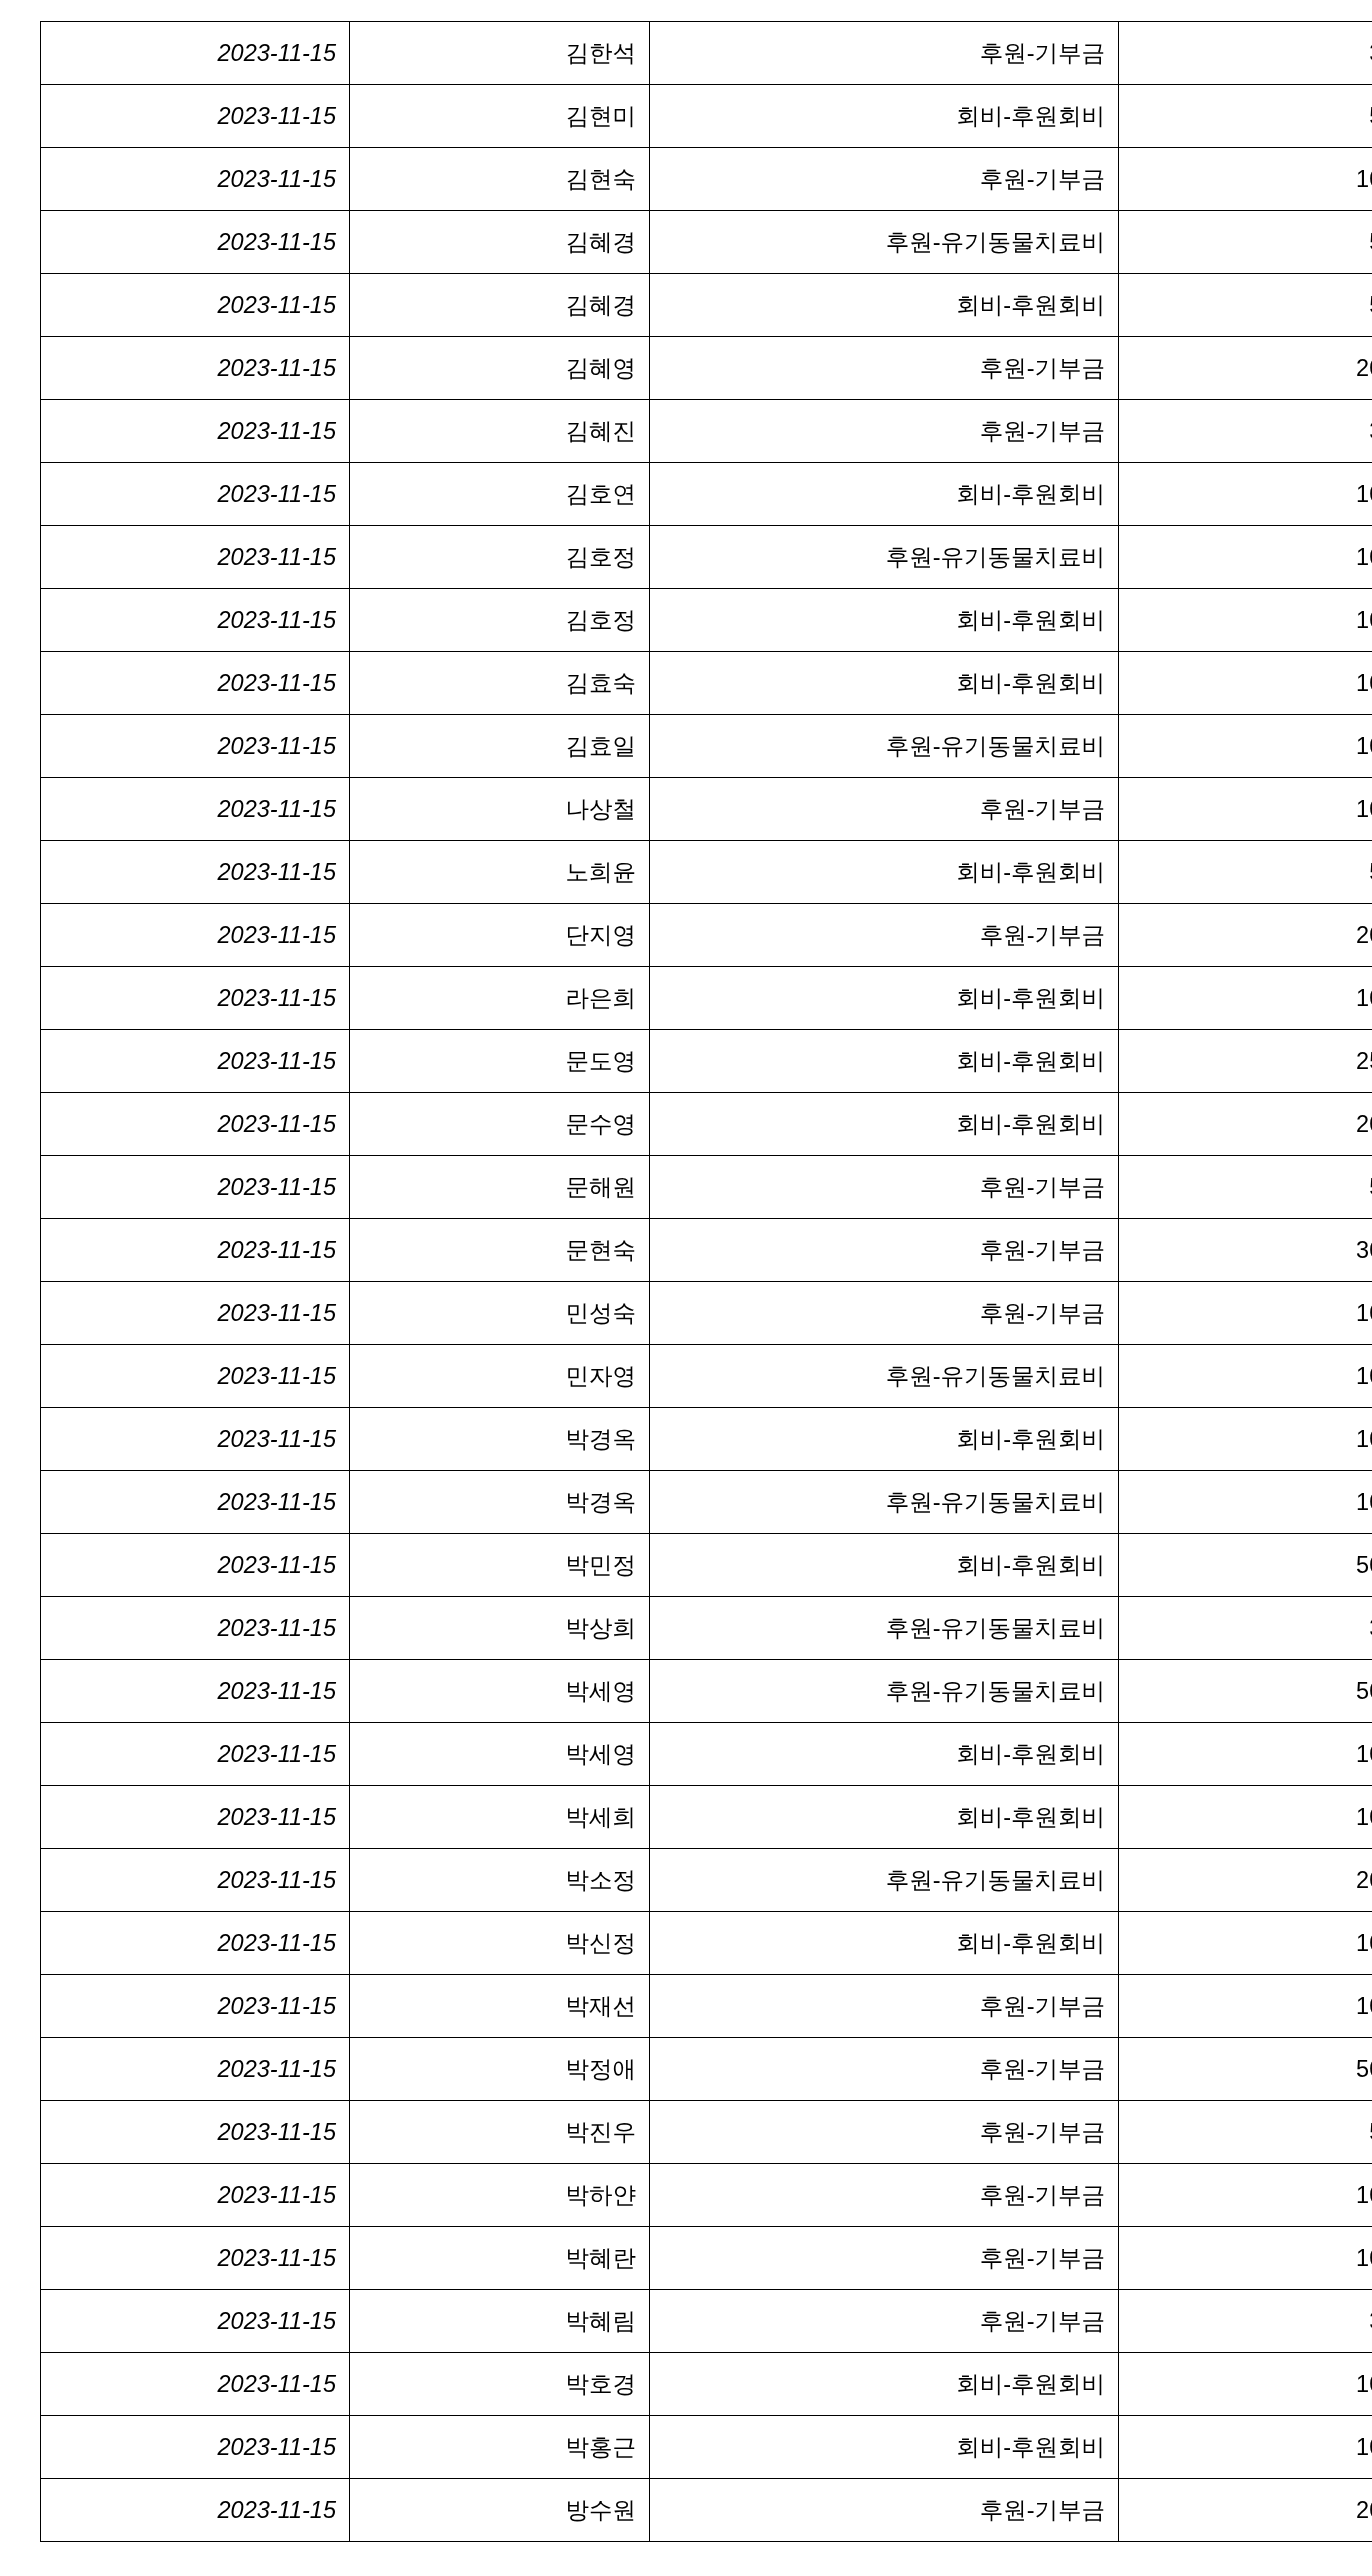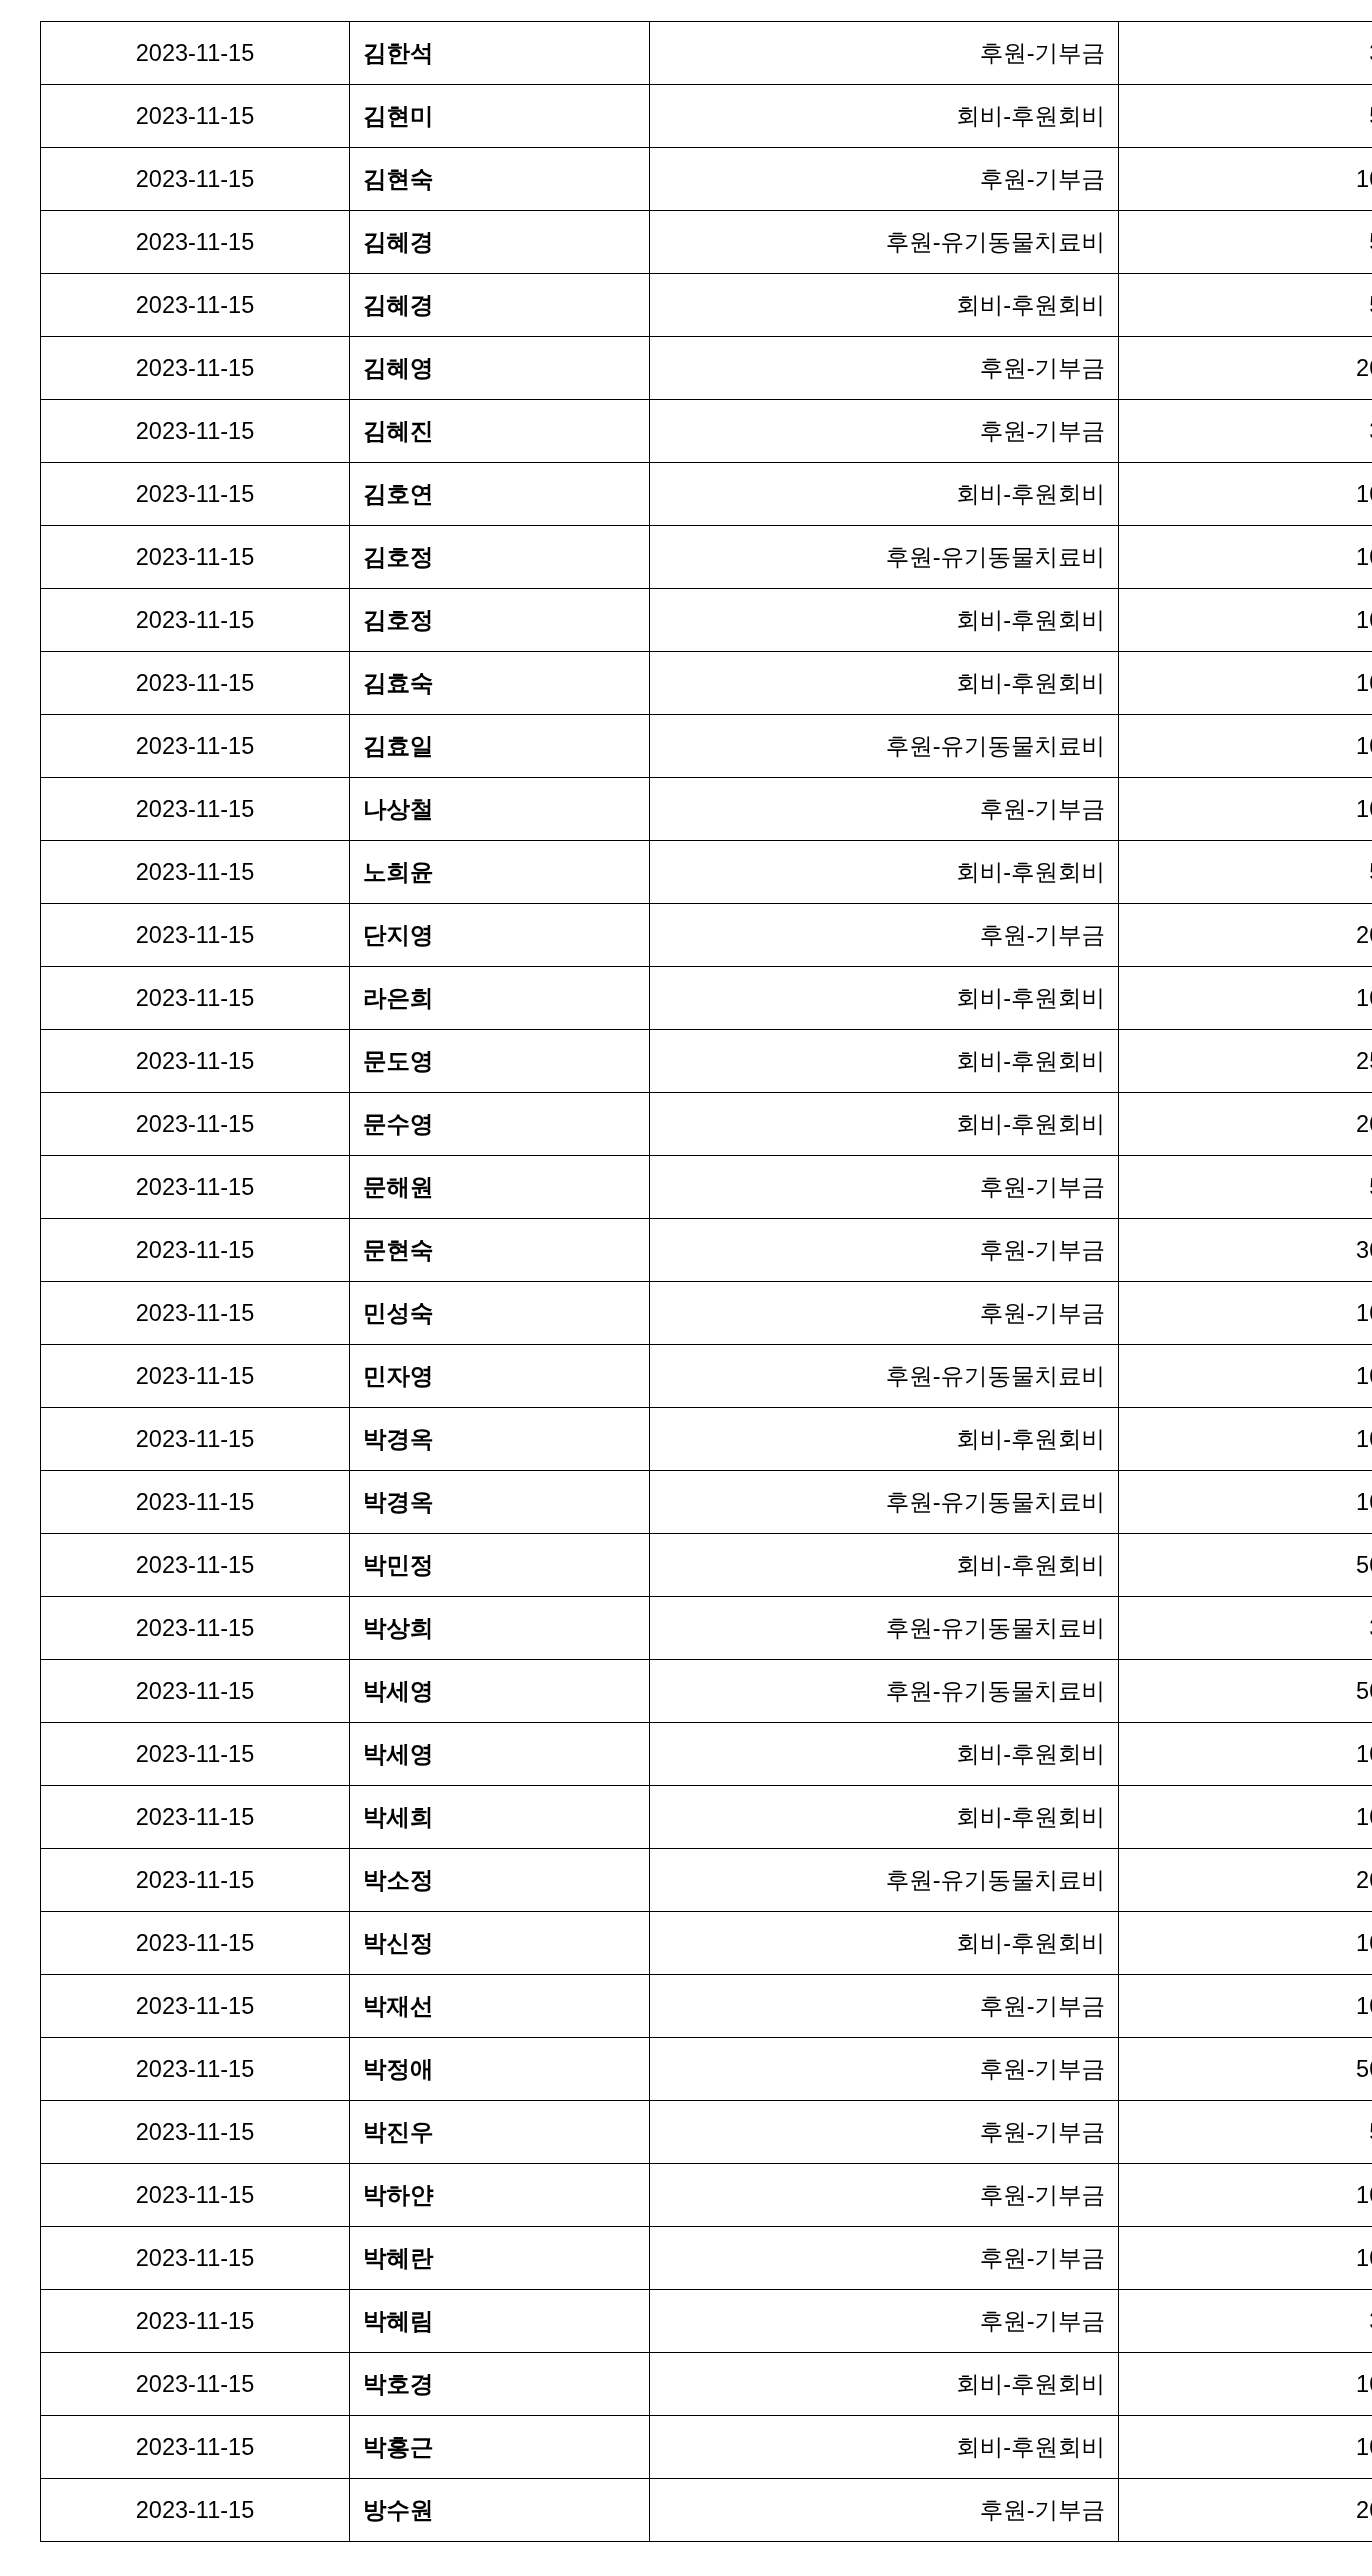--- a/index.html
+++ b/index.html
@@ -25,22 +25,22 @@
   table.donation-table td {
     border: 1.9px solid #000000;
     height: 62px;
     font-size: 23.5px;
     color: #000000;
     padding: 0 13px;
     vertical-align: middle;
     white-space: nowrap;
     overflow: hidden;
   }
-  td.col-date { width: 282px; text-align: center; }
-  td.col-name { width: 273px; text-align: left; font-weight: bold; }
+  td.col-date { width: 282px; text-align: right; font-style: italic; }
+  td.col-name { width: 273px; text-align: right; }
   td.col-type { width: 442px; text-align: right; }
   td.col-amount { width: 296px; text-align: right; }
 </style>
 </head>
 <body>
 
 <div class="page">
   <table class="donation-table">
     <tbody>
         <tr>

